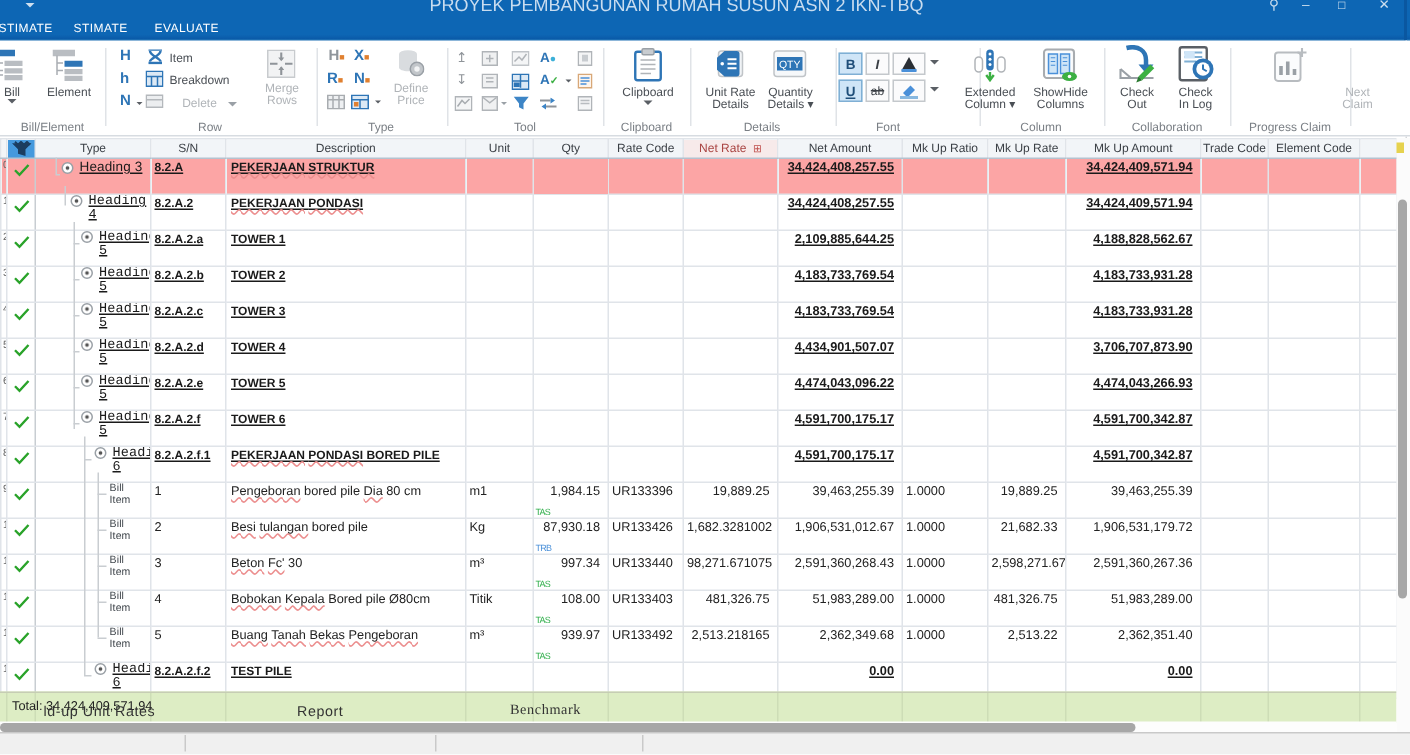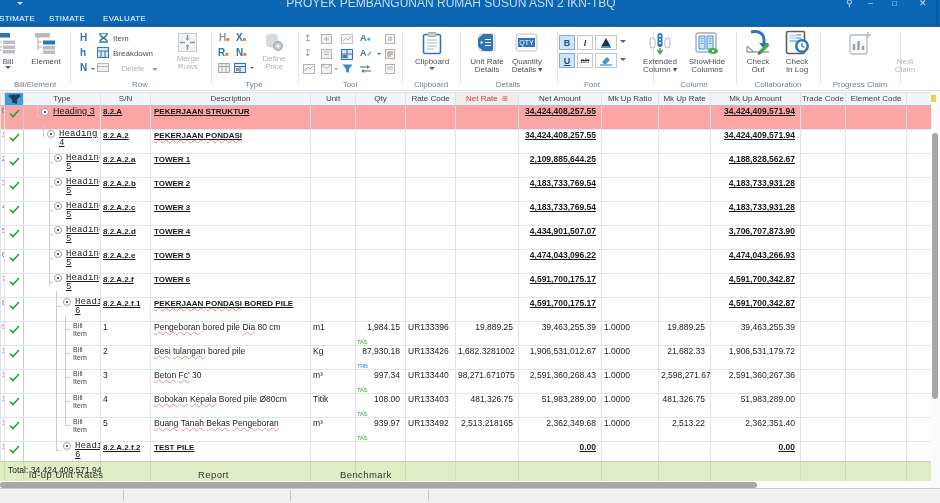--- a/index.html
+++ b/index.html
@@ -708,17 +708,17 @@
     </div>
   <div class="abs" style="left:8px;top:465px;font-size:8.5px;color:#222;">Total: 34,424,409,571.94</div>
   <div id="hscroll" class="abs"></div>
   <div id="hthumb" class="abs"></div>
   <div id="vscroll" class="abs"></div>
     <div class="abs" style="left:931px;top:95px;width:5px;height:7px;background:#e6d24e;"></div>
   <div id="vthumb" class="abs"></div>
   <div id="tabbar" class="abs"></div>
   <div class="btab" style="left:1px;">ld-up Unit Rates</div>
   <div class="btab" style="left:170px;">Report</div>
-  <div class="btab" style="left:312px;">Benchmark</div>
+  <div class="btab" style="left:312px;font-family:Liberation Serif, serif;">Benchmark</div>
   <div class="btsep" style="left:123px;"></div>
   <div class="btsep" style="left:290px;"></div>
   <div class="btsep" style="left:428px;"></div>
 </div>
 
 </body></html>

